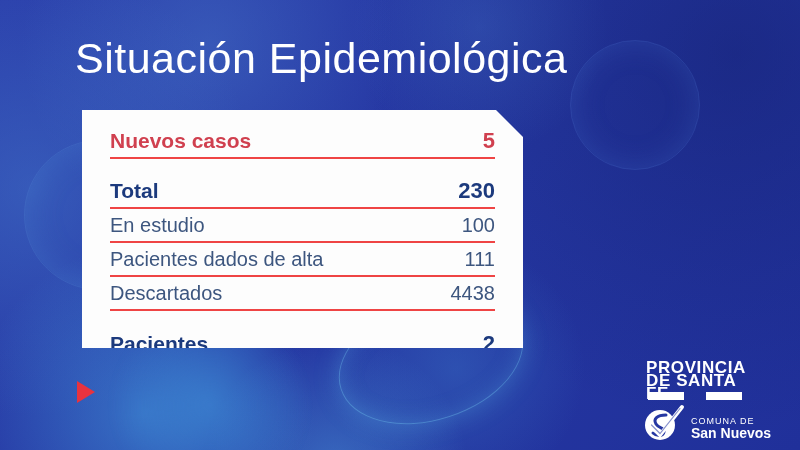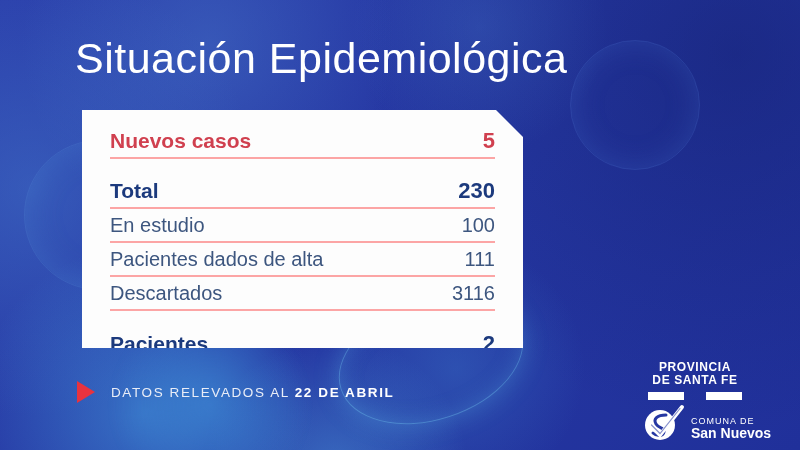--- a/index.html
+++ b/index.html
@@ -45,21 +45,21 @@
 
   
   .card {
     position:absolute; left:82px; top:110px; width:441px; height:238px;
     background:#fdfdfd;
     clip-path:polygon(0 0, calc(100% - 27px) 0, 100% 27px, 100% 100%, 0 100%);
     padding:15px 28px 0 28px;
   }
   .row {
     display:flex; justify-content:space-between; align-items:center;
-    height:34px; border-bottom:2px solid #fca5a5;
+    height:34px; border-bottom:2px solid #ef4444;
     font-size:20px; color:#3d567f;
   }
   .row:last-child { border-bottom:none; }
   .row .num { font-size:20px; }
   .row.red   { color:#d0404f; font-weight:700; font-size:21px; }
   .row.navy  { color:#1c3a7d; font-weight:700; font-size:21px;margin-top:16px; }
   .row.navy .num, .row.red .num { font-size:22px; }
 
   
   .footer {
@@ -72,22 +72,22 @@
     border-bottom:11px solid transparent;
   }
   .footer-text {
     margin-left:16px; color:#e9edf7; font-size:13.5px; letter-spacing:1.6px;
   }
   .footer-text b { color:#ffffff; font-weight:700; }
 
   
   .province {
     position:absolute; left:646px; top:361px; width:98px;
-    color:#ffffff; font-weight:700; text-align:center;
-    font-size:12px; line-height:13px; letter-spacing:.6px;
+    color:#ffffff; font-weight:700; text-align:left;
+    font-size:17px; line-height:13px; letter-spacing:.6px;
   }
   .bars { position:absolute; left:648px; top:392px; width:94px; height:8px;
           display:flex; justify-content:space-between; }
   .bars span { display:block; width:36px; height:8px; background:#ffffff; }
 
   .comuna { position:absolute; left:643px; top:404px; display:flex; align-items:center; }
   .comuna-text { margin-left:6px; color:#ffffff;margin-top:8px; }
   .comuna-line1 { font-size:9px; letter-spacing:1px; line-height:10px; }
   .comuna-line2 { font-size:14px; font-weight:700; line-height:15px; }
 </style>
@@ -115,31 +115,30 @@
     <div class="row">
       <span>En estudio</span>
       <span class="num">100</span>
     </div>
     <div class="row">
       <span>Pacientes dados de alta</span>
       <span class="num">111</span>
     </div>
     <div class="row">
       <span>Descartados</span>
-      <span class="num">3116</span>
+      <span class="num">4438</span>
     </div>
     <div class="row navy">
       <span>Pacientes</span>
       <span class="num">2</span>
     </div>
   </div>
 
   <div class="footer">
     <span class="tri"></span>
-    <span class="footer-text"><span>DATOS RELEVADOS AL </span><b>22 DE ABRIL</b></span>
   </div>
 
   <div class="province">
     <div>PROVINCIA</div>
     <div>DE SANTA FE</div>
   </div>
   <div class="bars">
     <span></span>
     <span></span>
   </div>

